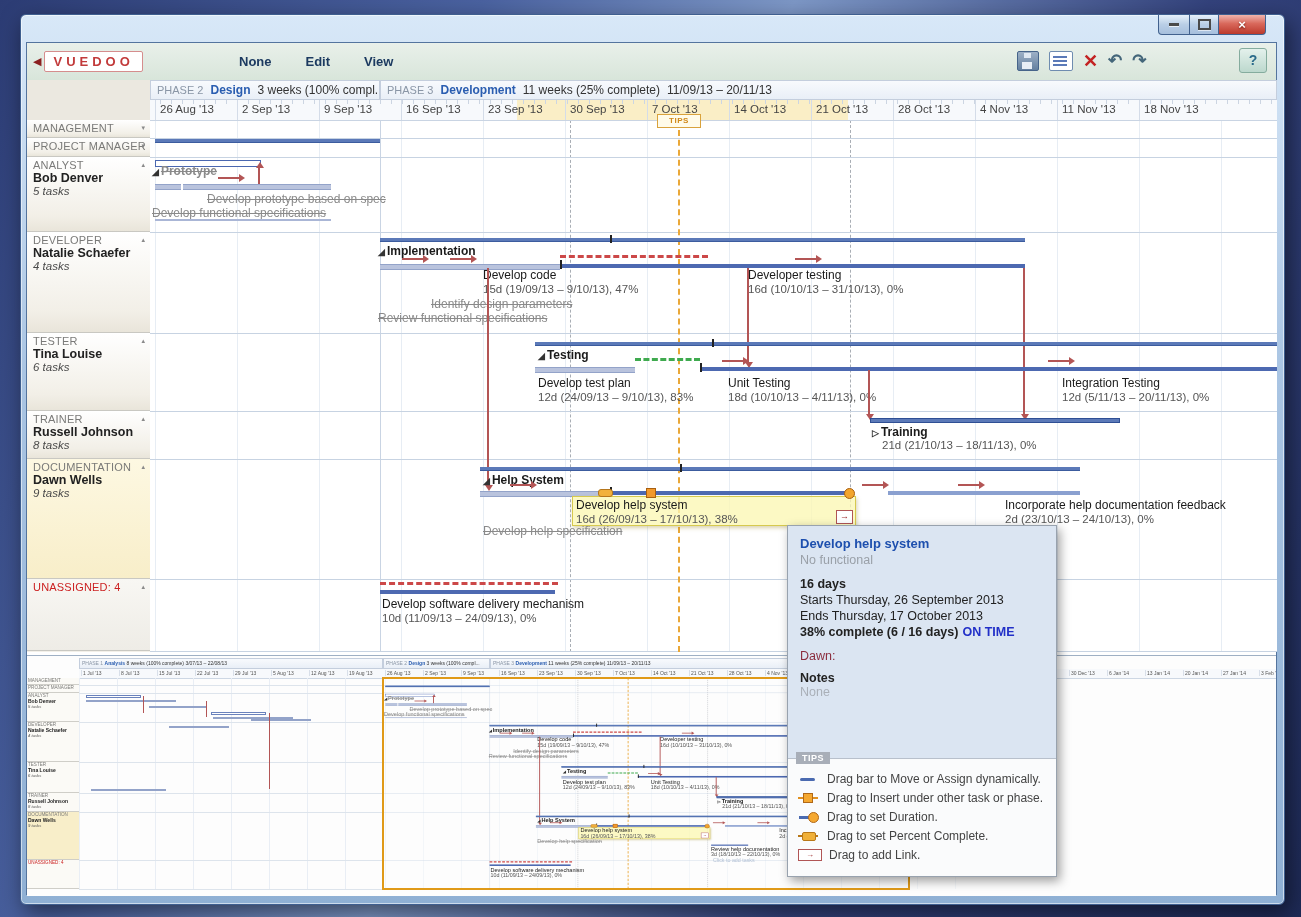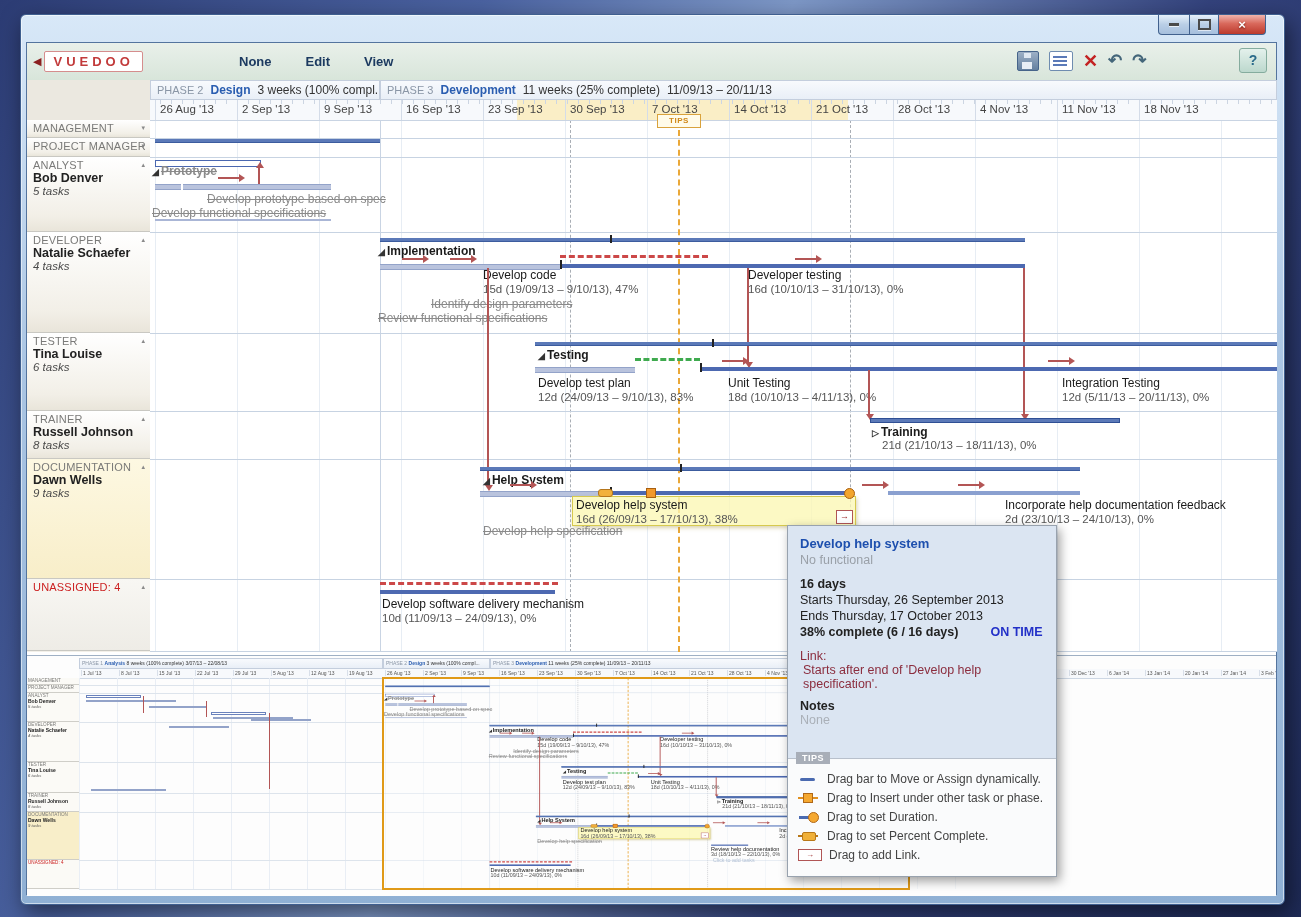--- a/index.html
+++ b/index.html
@@ -129,21 +129,21 @@
   .ovbar.hollow{background:#fff;border:1px solid #6a82bc;height:3px;box-sizing:border-box;}
   .ovred{position:absolute;width:1px;background:#b35555;}
   
   .tooltip{position:absolute;left:787px;top:525px;width:270px;height:352px;background:#dbe5f2;border:1px solid #98a2ae;
     box-shadow:3px 4px 10px rgba(0,0,0,.38);z-index:9;font-size:12.5px;color:#222;box-sizing:border-box;}
   .tt-main{padding:10px 12px 6px 12px;}
   .tt-title{color:#1d4fae;font-weight:bold;font-size:13px;margin-bottom:2px;}
   .tt-desc{color:#9aa0a8;margin-bottom:10px;}
   .tt-dur{font-weight:bold;margin-bottom:2px;}
   .tt-line{margin-bottom:2px;}
-  .tt-comp{font-weight:bold;display:flex;gap:32px;}
+  .tt-comp{font-weight:bold;display:flex;gap:4px;}
   .tt-ontime{color:#2230c8;font-weight:bold;}
   .tt-link{margin-top:10px;color:#8b2d3e;}
   .tt-linktext{color:#8b2d3e;padding-left:3px;}
   .tt-assigned{margin-top:10px;font-weight:bold;color:#4a4438;}
   .tt-notes{margin-top:8px;font-weight:bold;}
   .tt-none{color:#aab0b8;}
   .tt-tips{position:absolute;left:0;right:0;bottom:0;height:118px;background:#fafbfc;border-top:1px solid #b8c0cc;padding:10px 10px 4px 10px;box-sizing:border-box;}
   .tt-chip{position:absolute;top:-7px;left:8px;background:#a8aeb8;color:#fff;font-size:9px;font-weight:bold;padding:1px 6px;letter-spacing:.5px;}
   .tiprow{display:flex;align-items:center;gap:7px;height:19px;color:#444;font-size:12px;white-space:nowrap;}
   .tipicon{width:22px;height:12px;position:relative;flex:0 0 22px;}
@@ -594,22 +594,21 @@
     <div class="tt-main">
       <div class="tt-title">Develop help system</div>
       <div class="tt-desc">No functional</div>
       <div class="tt-dur">16 days</div>
       <div class="tt-line">Starts Thursday, 26 September 2013</div>
       <div class="tt-line">Ends Thursday, 17 October 2013</div>
       <div class="tt-comp">
         <span>38% complete (6 / 16 days)</span>
         <span class="tt-ontime">ON TIME</span>
       </div>
-      <div class="tt-link">Link:</div>
-      <div class="tt-linktext">Starts after end of 'Develop help specification'.</div>
+      <div class="tt-link">Dawn:</div>
       <div class="tt-notes">Notes</div>
       <div class="tt-none">None</div>
     </div>
     <div class="tt-tips">
       <div class="tt-chip">TIPS</div>
       <div id="tiplist">
           <div class="tiprow">
             <div class="tipicon ti-move"></div>
             <span>Drag bar to Move or Assign dynamically.</span>
           </div>

